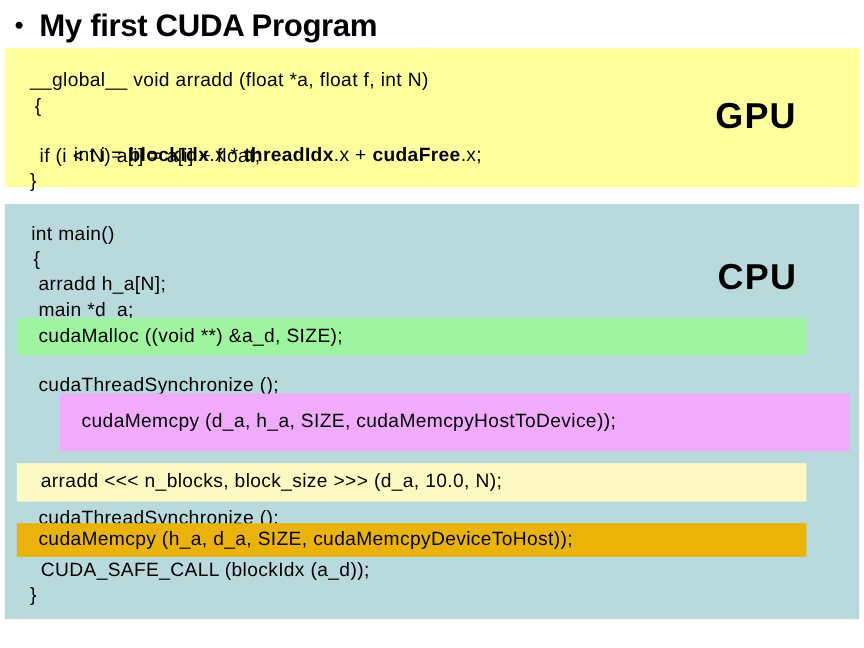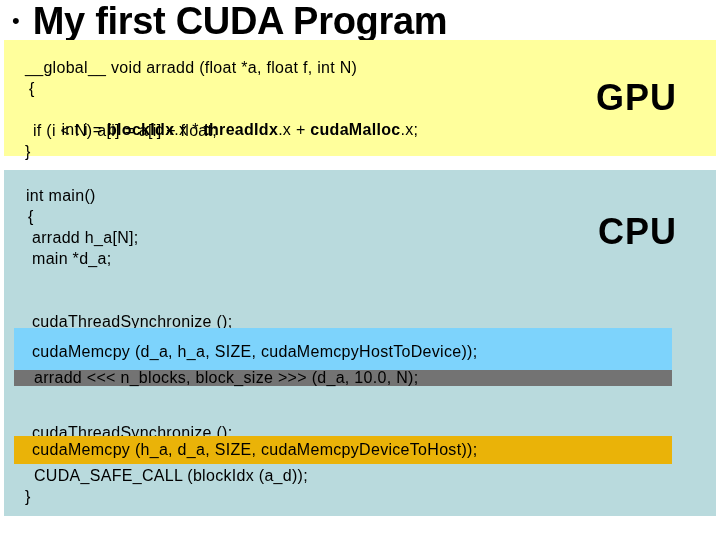--- a/index.html
+++ b/index.html
@@ -18,21 +18,21 @@
     top: 2px;
     display: flex;
     align-items: center;
   }
   .title-bullet {
     font-size: 22px;
     line-height: 38px;
     margin-right: 13px;
   }
   .title-text {
-    font-size: 38px;
+    font-size: 26px;
     font-weight: bold;
     line-height: 38px;
     letter-spacing: -0.3px;
     white-space: pre;
   }
   .panel {
     position: absolute;
     left: 4px;
     width: 712px;
   }
@@ -53,63 +53,66 @@
     display: flex;
     align-items: center;
     font-size: 16px;
     letter-spacing: 0.3px;
     white-space: pre;
   }
   .hl .hl-text { padding-left: 18px; }
   .hl-kernel .hl-text { padding-left: 20px; }
   .panel-label {
     position: absolute;
-    font-size: 36px;
+    font-size: 30px;
     font-weight: bold;
     line-height: 40px;
     letter-spacing: 1px;
     white-space: pre;
   }
 </style>
 </head>
 <body>
 
 <div class="slide">
 
   <div class="title-row">
     <span class="title-bullet">•</span>
     <span class="title-text">My first CUDA Program</span>
   </div>
 
   <div class="panel panel-gpu" style="background-color: rgb(255, 255, 156);">
     <div class="code" style="left:21px; top:18px">__global__ void arradd (float *a, float f, int N)</div>
     <div class="code" style="left:25px; top:39px">{</div>
     <div class="code" style="left:29px; top:60px">
-      <span>int i = </span><span class="b">blockIdx</span><span>.x * </span><span class="b">threadIdx</span><span>.x + </span><span class="b">cudaMalloc</span><span>.x;</span>
+      <span>int i = </span><span class="b">blockIdx</span><span>.x * </span><span class="b">threadIdx</span><span>.x + </span><span class="b">cudaFree</span><span>.x;</span>
     </div>
     <div class="code" style="left:29px; top:81px">if (i &lt; N) a[i] = a[i] + float;</div>
     <div class="code" style="left:21px; top:102px">}</div>
 
     <div class="panel-label" style="left:592px; top:38px">GPU</div>
   </div>
 
   <div class="panel panel-cpu" style="background-color: rgb(185, 218, 221);">
     <div class="code" style="left:22px; top:16px">int main()</div>
     <div class="code" style="left:24px; top:37px">{</div>
     <div class="code" style="left:28px; top:58px">arradd h_a[N];</div>
     <div class="code" style="left:28px; top:79px">main *d_a;</div>
 
+    <div class="hl" style="top: 95px; height: 31px; background-color: rgb(159, 244, 159);">
+      <span class="hl-text">cudaMalloc ((void **) &amp;a_d, SIZE);</span>
+    </div>
 
     <div class="code" style="left:28px; top:142px">cudaThreadSynchronize ();</div>
 
-    <div class="hl" style="top: 158px; height: 48px; background-color: #7dd3fc;">
+    <div class="hl" style="top: 158px; height: 48px; background-color: #f0abfc; margin-left: 36px;">
       <span class="hl-text">cudaMemcpy (d_a, h_a, SIZE, cudaMemcpyHostToDevice));</span>
     </div>
 
-    <div class="hl hl-kernel" style="top: 200px; height: 16px; background-color: #737373;">
+    <div class="hl hl-kernel" style="top: 216px; height: 32px; background-color: #fef9c3;">
       <span class="hl-text">arradd &lt;&lt;&lt; n_blocks, block_size &gt;&gt;&gt; (d_a, 10.0, N);</span>
     </div>
 
     <div class="code" style="left:28px; top:253px">cudaThreadSynchronize ();</div>
 
     <div class="hl" style="top: 266px; height: 28px; background-color: #eab308;">
       <span class="hl-text">cudaMemcpy (h_a, d_a, SIZE, cudaMemcpyDeviceToHost));</span>
     </div>
 
     <div class="code" style="left:30px; top:296px">CUDA_SAFE_CALL (blockIdx (a_d));</div>

